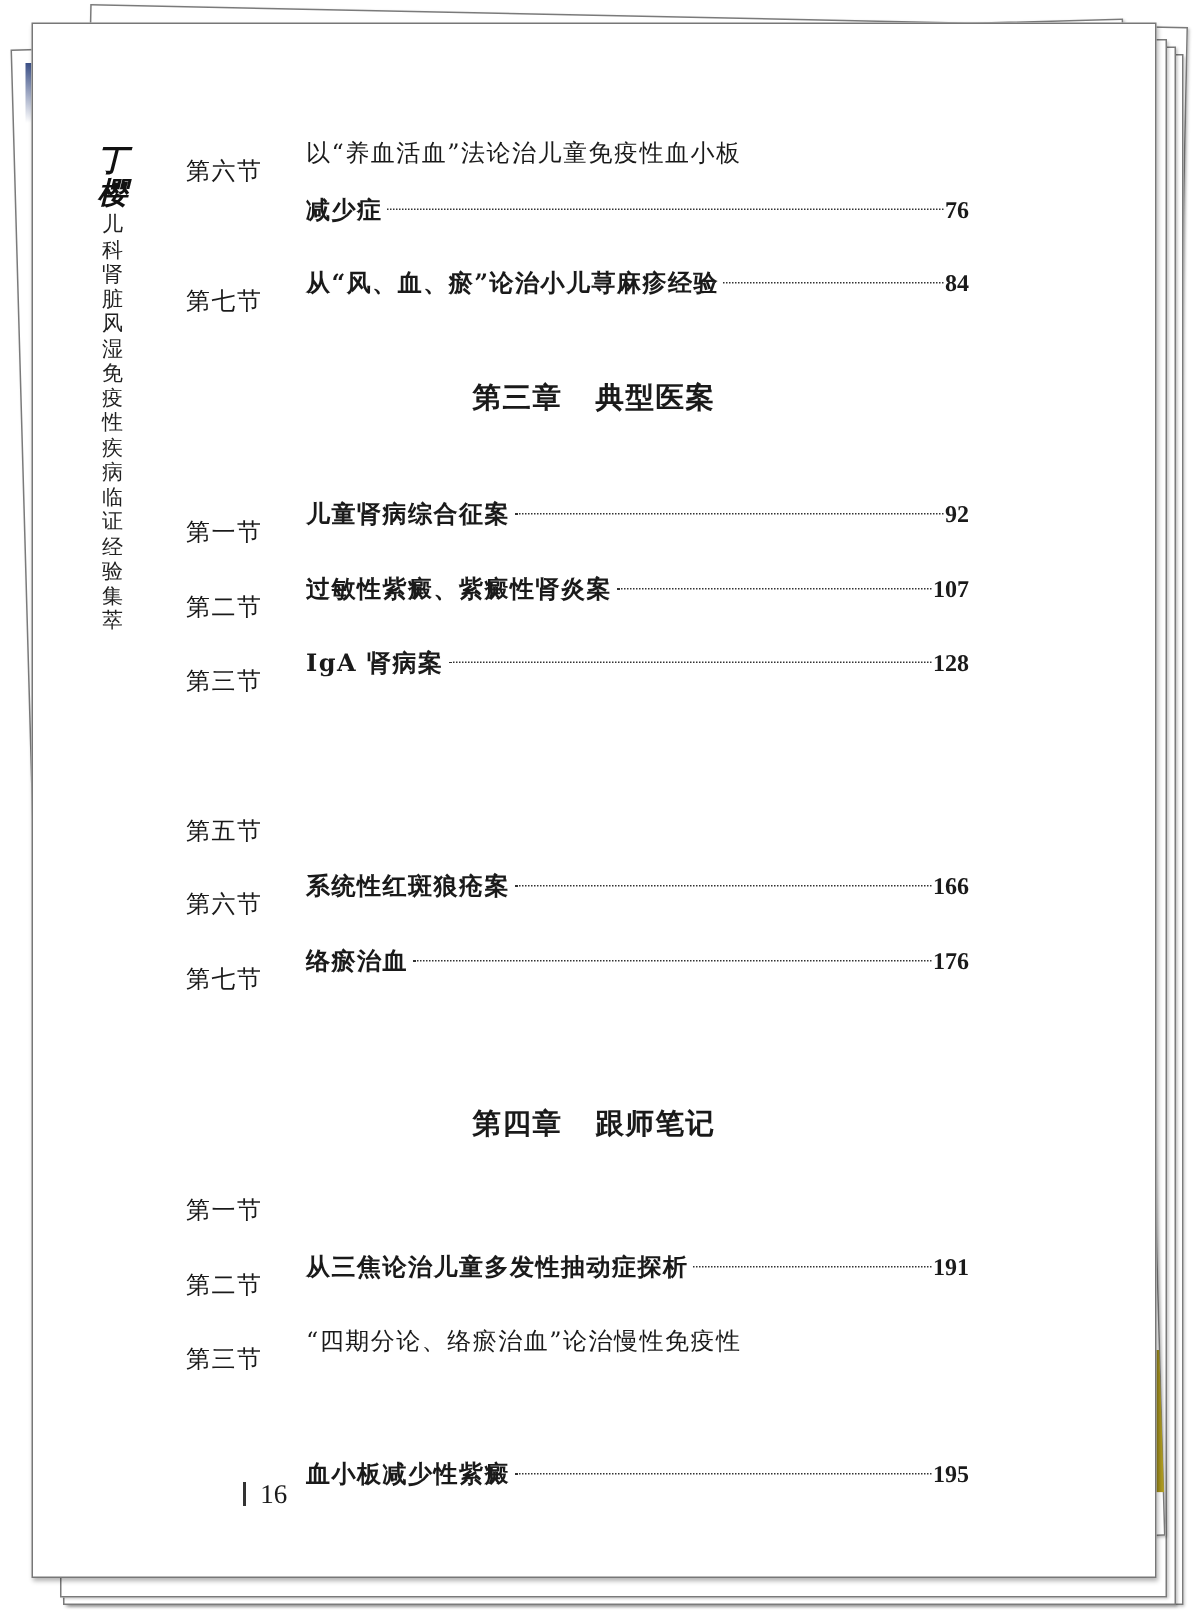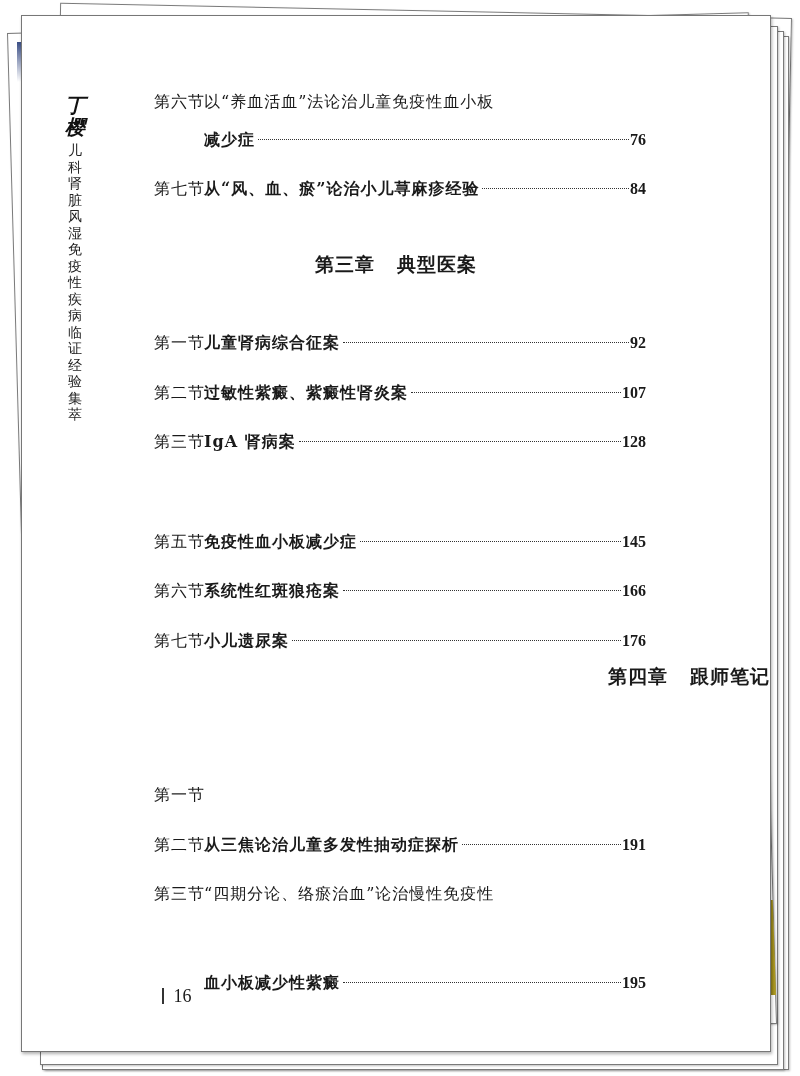--- a/index.html
+++ b/index.html
@@ -38,34 +38,34 @@
     position: absolute; left: 21px; top: 15px; width: 748px; height: 1035px;
     background: #fff; border: 1px solid #777;
     box-shadow: 1px 2px 3px rgba(0,0,0,0.3);
   }
   .spine {
     position: absolute; left: 38px; top: 80px; width: 30px;
     text-align: center;
   }
   .spine .author {
     font-size: 20px; font-weight: bold; line-height: 22px;
-    font-family: Liberation Mono, monospace; color: #111;
+    font-family: Liberation Sans, sans-serif; color: #111;
     font-style: italic;
   }
   .spine .series {
     font-size: 14px; line-height: 16.5px; color: #222; margin-top: 2px;
   }
   .spine .series span { display: block; }
   .toc { position: absolute; left: 0; top: 0; width: 100%; height: 100%; }
   .entry {
     position: absolute; left: 102px; width: 522px;
     font-size: 16px; height: 24px; line-height: 24px;
     white-space: nowrap;
   }
-  .entry .sec { position: absolute; left: 0; top: 0; letter-spacing: 1px; margin-left: 30px; }
+  .entry .sec { position: absolute; left: 0; top: 12px; letter-spacing: 1px; }
   .entry .ttl { position: absolute; left: 80px; top: 0; letter-spacing: 1px; }
   .leader {
     position: absolute; left: 80px; right: 0; top: 0;
     display: flex; align-items: baseline; font-weight: bold;
   }
   .leader .txt { letter-spacing: 1px; padding-right: 2px; }
   .leader .dots {
     flex: 1; border-bottom: 1.5px dotted #333;
     transform: translateY(-5px); margin: 0 1px;
   }
@@ -165,44 +165,39 @@
     <div class="entry" style="top:414px;">
       <span class="sec">第三节</span>
       <div class="leader">
           <span class="txt">IgA 肾病案</span>
           <span class="dots"></span>
           <span class="pg">128</span>
         </div>
     </div>
     <div class="entry" style="top:514px;">
       <span class="sec">第五节</span>
-      <div class="leader">
-          <span class="txt">免疫性血小板减少症</span>
-          <span class="dots"></span>
-          <span class="pg">145</span>
-        </div>
     </div>
     <div class="entry" style="top:563px;">
       <span class="sec">第六节</span>
       <div class="leader">
           <span class="txt">系统性红斑狼疮案</span>
           <span class="dots"></span>
           <span class="pg">166</span>
         </div>
     </div>
     <div class="entry" style="top:613px;">
       <span class="sec">第七节</span>
       <div class="leader">
-          <span class="txt">小儿遗尿案</span>
+          <span class="txt">络瘀治血</span>
           <span class="dots"></span>
           <span class="pg">176</span>
         </div>
     </div>
 
-    <div class="chapter" style="top:648px;text-align:right;">
+    <div class="chapter" style="top:720px;">
       <span>第四章</span><span class="gap"></span><span>跟师笔记</span>
     </div>
 
     <div class="entry" style="top:767px;">
       <span class="sec">第一节</span>
     </div>
     <div class="entry" style="top:817px;">
       <span class="sec">第二节</span>
       <div class="leader">
           <span class="txt">从三焦论治儿童多发性抽动症探析</span>

